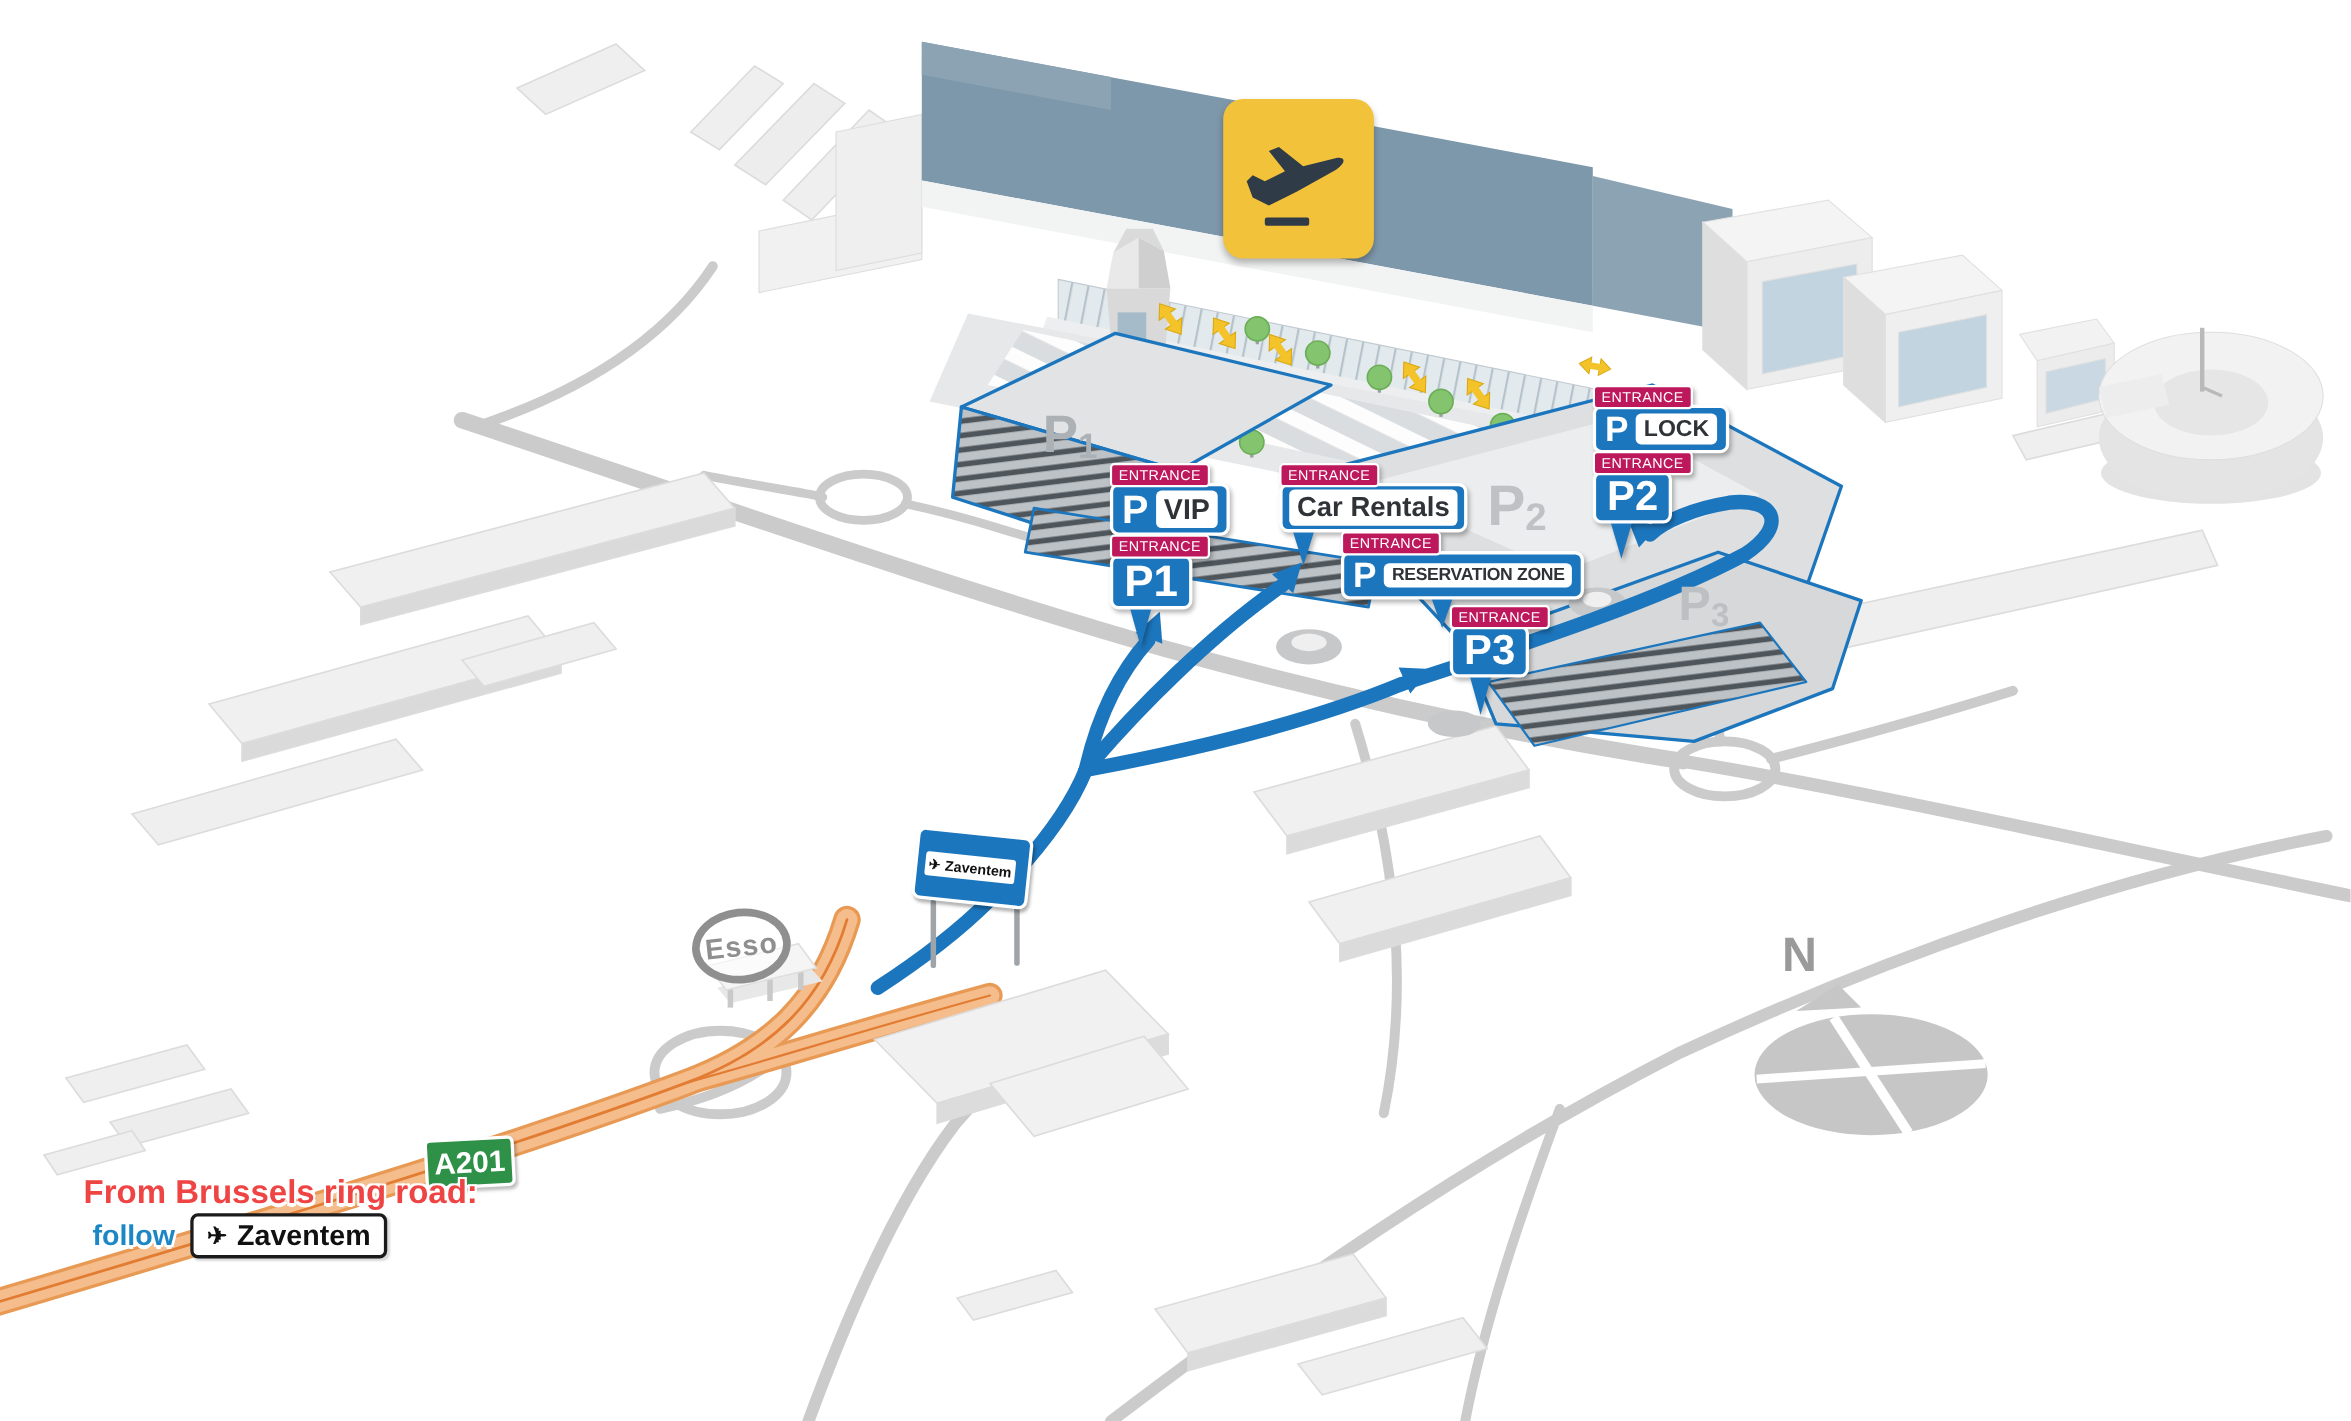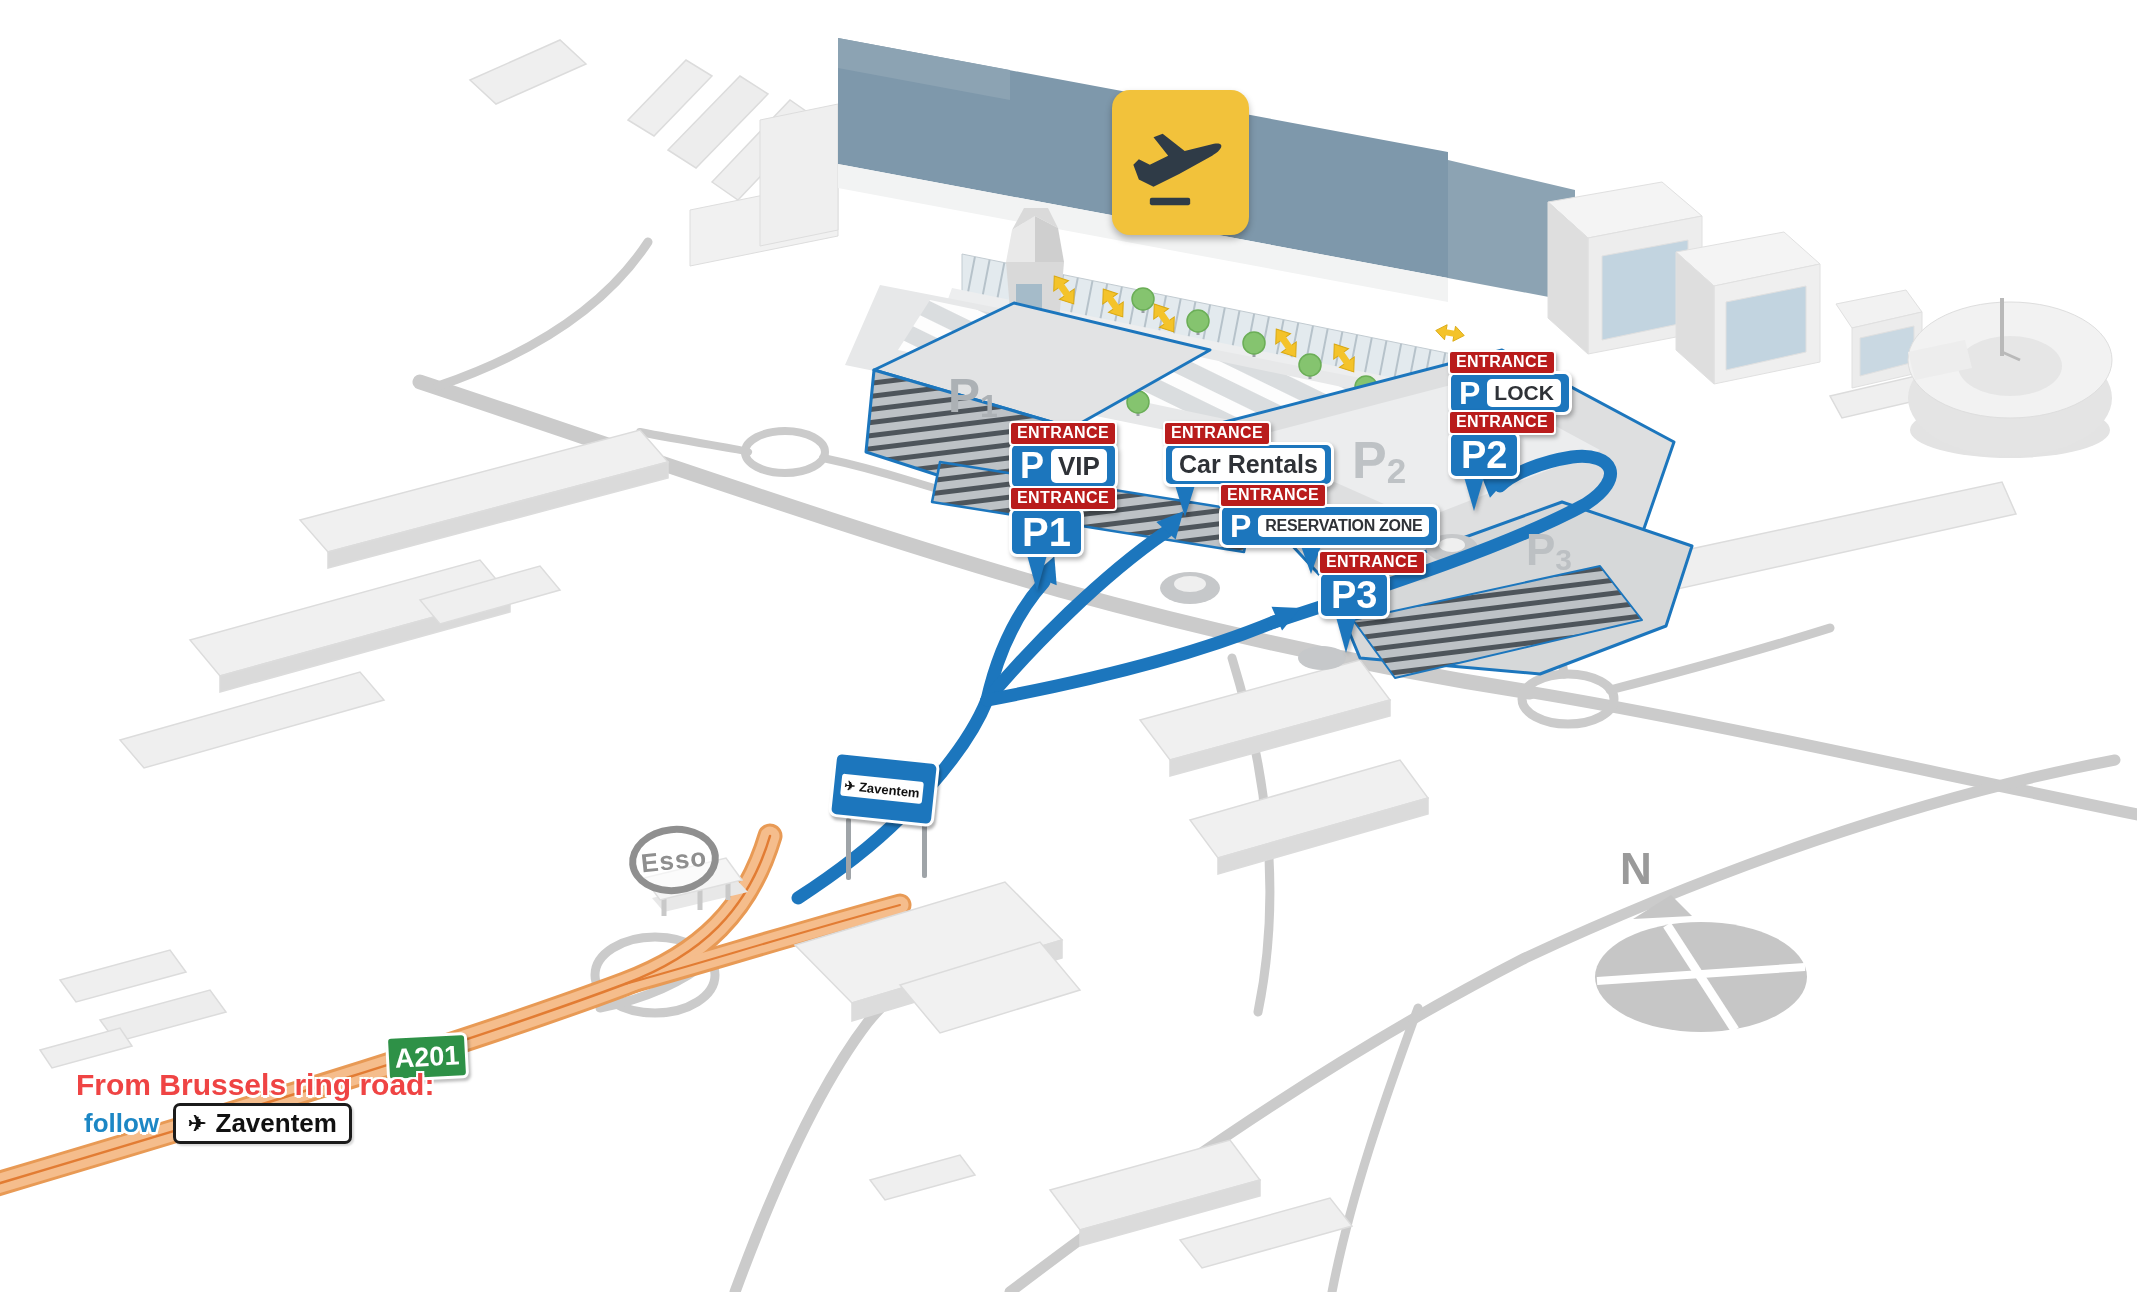--- a/index.html
+++ b/index.html
@@ -2,21 +2,21 @@
 <html><head>
 <meta charset="utf-8">
 <style>
   html,body{margin:0;padding:0;background:#ffffff;}
   #scene{position:relative;width:2137px;height:1292px;background:#ffffff;overflow:hidden;
          font-family:"Liberation Sans",sans-serif;}
   #map-svg{position:absolute;left:0;top:0;width:2137px;height:1292px;}
 
   
   .sign{position:absolute;z-index:30;filter:drop-shadow(2px 3px 2px rgba(0,0,0,.28));}
-  .sign .tab{display:table;background:#b91c1c;color:#fff;font-weight:bold;font-size:16px;
+  .sign .tab{display:table;background:#be185d;color:#fff;font-weight:normal;font-size:13px;
              letter-spacing:.4px;padding:1px 6px 2px;border:2px solid #fff;border-radius:4px;
              position:relative;z-index:2;margin-bottom:-4px;}
   .sign .body{background:#1C76BD;border:3px solid #fff;border-radius:8px;
               padding:3px 8px;display:inline-flex;align-items:center;gap:7px;position:relative;z-index:1;}
   .sign .big{color:#fff;font-weight:bold;line-height:1;}
   .sign .whitebox{background:#fff;border-radius:5px;padding:1px 7px;font-weight:bold;color:#2F3237;line-height:1.25;white-space:nowrap;}
   .sign .tail{position:absolute;width:0;height:0;z-index:0;
               border-left:10px solid transparent;border-right:10px solid transparent;}
 
   

